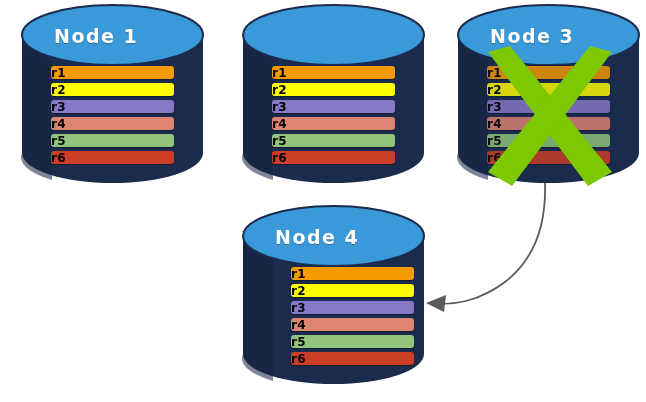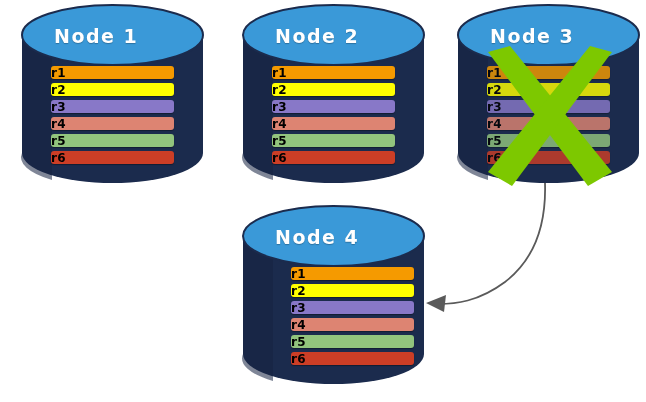--- a/index.html
+++ b/index.html
@@ -121,21 +121,20 @@
     </div>
   </div>
 </div>
 
 <div class="node" style="left:243px; top:5px; width:181px; height:178px;">
   <svg class="node-svg" width="181" height="178" viewBox="0 0 181 178">
     <path d="M0,30 L0,148 A90.5,30 0 0 0 181,148 L181,30 Z" fill="#1B2B4D"></path>
     <path d="M0,30 L0,148 A90.5,30 0 0 0 30,175 L30,45 A90.5,30 0 0 1 0,30 Z" fill="#152241" opacity="0.55"></path>
     <ellipse cx="90.5" cy="30" rx="90.5" ry="30" fill="#3A99D8" stroke="#1B2B4D" stroke-width="2"></ellipse>
   </svg>
-  <div class="node-title" style="top:20px;">Node  2</div>
   <div class="rows" style="top:61px;">
     <div class="row-bar" style="width:123px; background:#F59A00;">
       <span class="row-label">r1</span>
     </div>
     <div class="row-bar" style="width:123px; background:#FFFF00;">
       <span class="row-label">r2</span>
     </div>
     <div class="row-bar" style="width:123px; background:#8878C8;">
       <span class="row-label">r3</span>
     </div>

